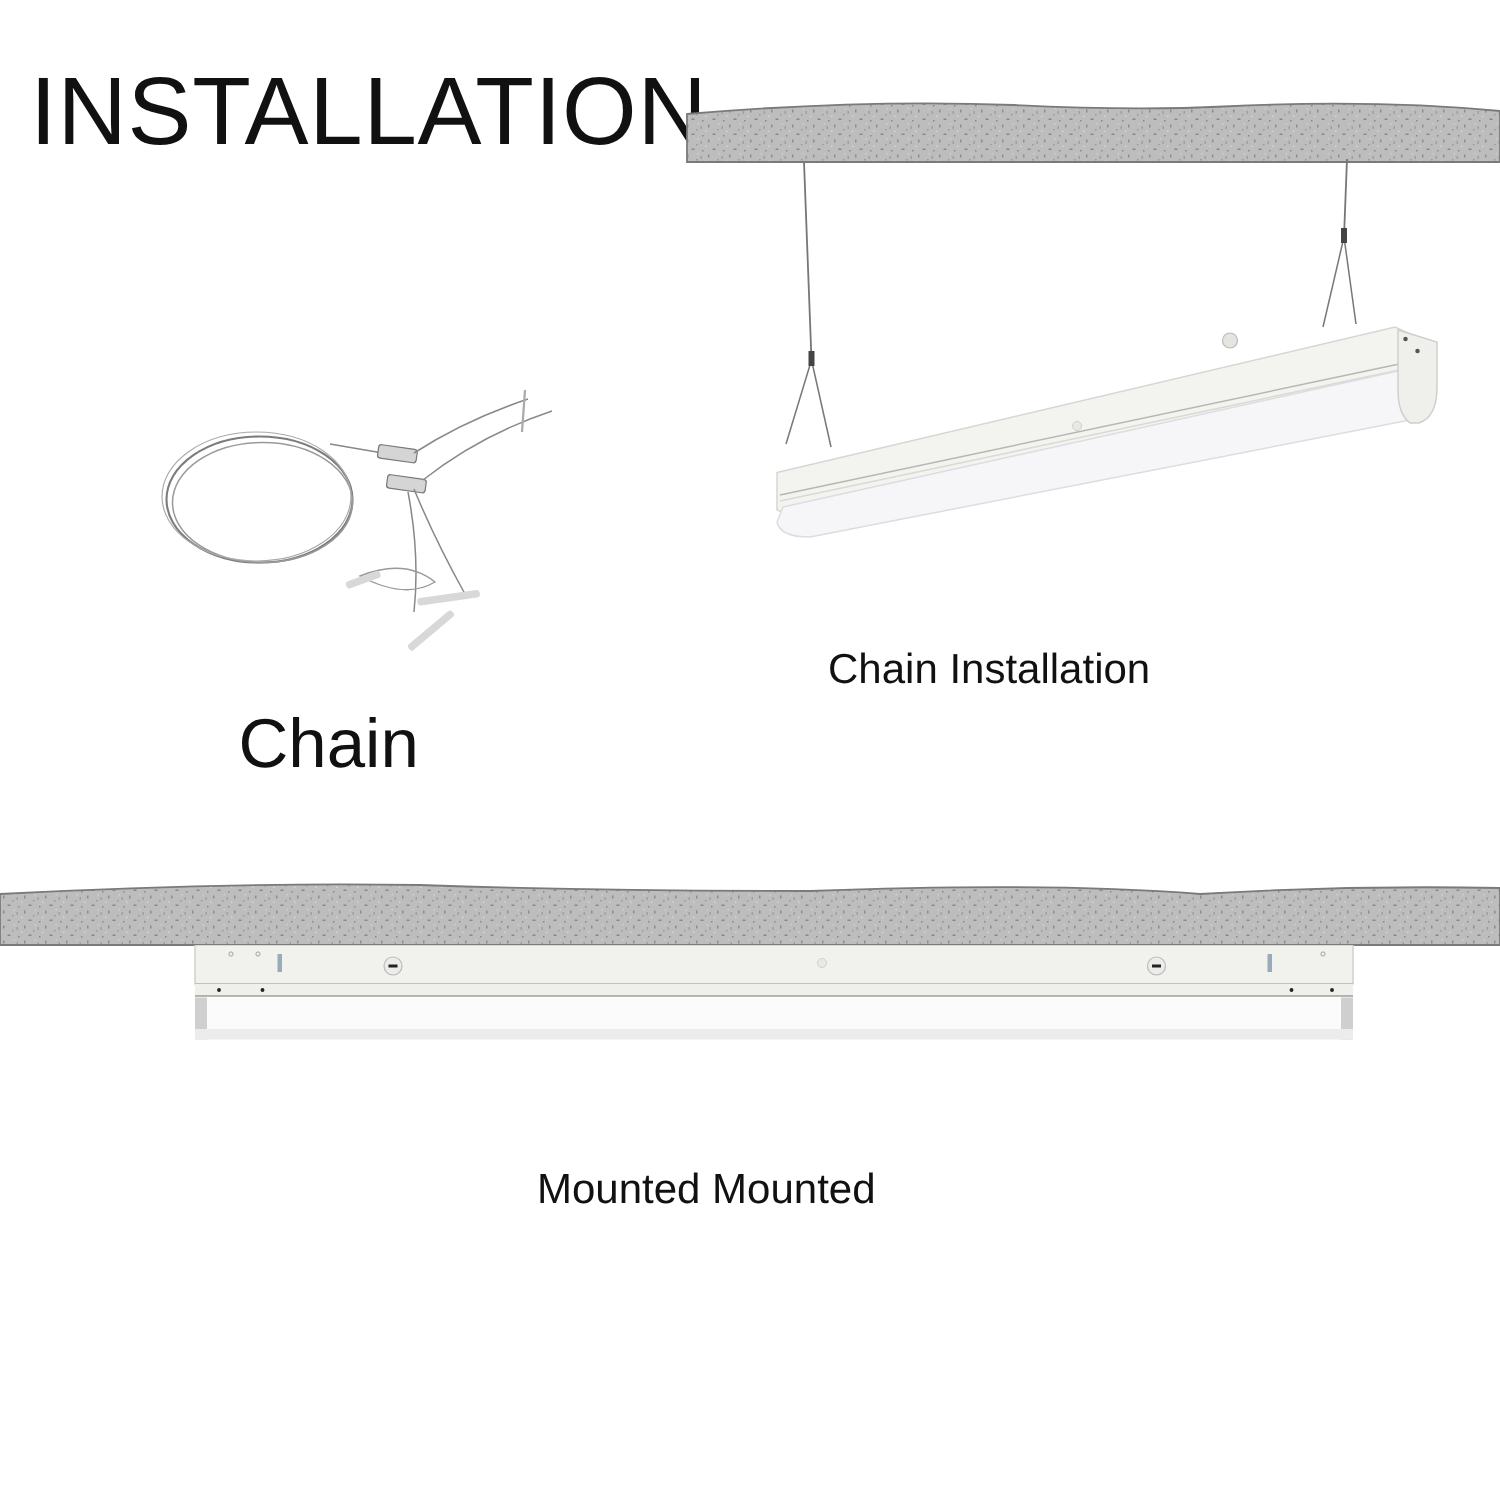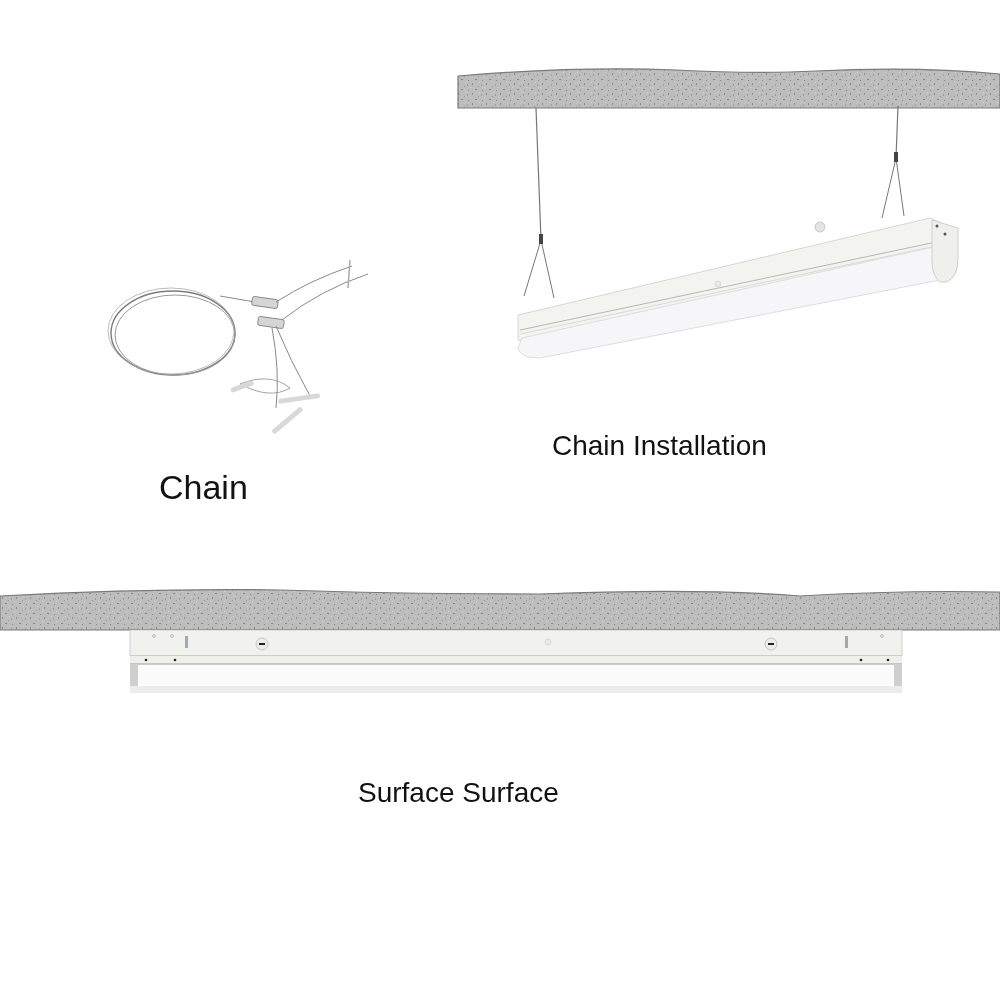--- a/index.html
+++ b/index.html
@@ -1,29 +1,30 @@
 <!DOCTYPE html>
 <html><head>
   <meta charset="utf-8">
   <style>
     html, body { margin: 0; padding: 0; background: #ffffff; }
     body { width: 1000px; height: 1000px; position: relative; overflow: hidden; font-family: "Liberation Sans", "DejaVu Sans", sans-serif; color: #111; }
     .abs { position: absolute; }
     .title { left: 20px; top: 42px; font-size: 64px; line-height: 64px; font-weight: 400; letter-spacing: 0.5px; color: #111; }
     .title span { display: block; }
     .label { font-size: 28px; font-weight: 400; color: #111; white-space: nowrap; }
-    .lbl-chain { left: 159px; top: 468px; font-size: 34px; }
+    .lbl-chain { left: 159px; top: 468px; font-size: 46px; }
     .lbl-chain-inst { left: 552px; top: 430px; }
     .lbl-surface { left: 358px; top: 777px; }
     svg { display: block; }
   </style>
 </head>
 <body>
 
 <div class="abs title">
+  <span>INSTALLATION</span>
 </div>
 
 <svg class="abs" style="left:456px; top:62px;" width="544" height="50">
   <defs>
     <pattern id="speckle" width="14" height="10" patternUnits="userSpaceOnUse">
       <rect width="14" height="10" fill="#bdbdbd"></rect>
       <rect x="2" y="1" width="1" height="2" fill="#8d8d8d"></rect>
       <rect x="8" y="4" width="1" height="1" fill="#999"></rect>
       <rect x="5" y="7" width="2" height="1" fill="#888"></rect>
       <rect x="11" y="2" width="1" height="2" fill="#a0a0a0"></rect>
@@ -102,13 +103,13 @@
   <rect x="717" y="6" width="3" height="12" fill="#9ab"></rect>
   <circle cx="18" cy="30" r="1.3" fill="#222"></circle>
   <circle cx="47" cy="30" r="1.3" fill="#222"></circle>
   <circle cx="733" cy="30" r="1.3" fill="#222"></circle>
   <circle cx="760" cy="30" r="1.3" fill="#222"></circle>
   <circle cx="26" cy="6" r="1.4" fill="none" stroke="#999" stroke-width="0.6"></circle>
   <circle cx="44" cy="6" r="1.4" fill="none" stroke="#999" stroke-width="0.6"></circle>
   <circle cx="754" cy="6" r="1.4" fill="none" stroke="#999" stroke-width="0.6"></circle>
 </svg>
 
-<div class="abs label lbl-surface">Surface Surface</div>
+<div class="abs label lbl-surface">Mounted Mounted</div>
 
 </body></html>

